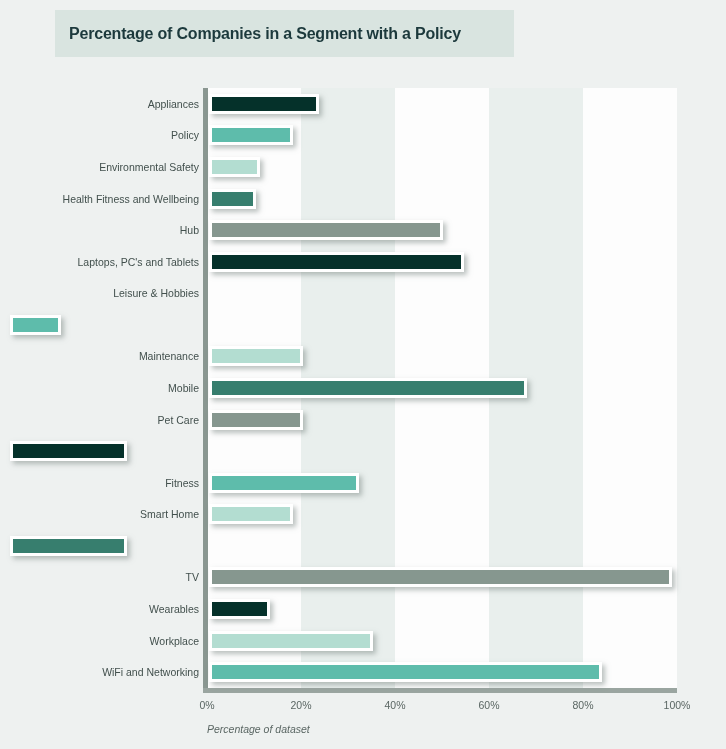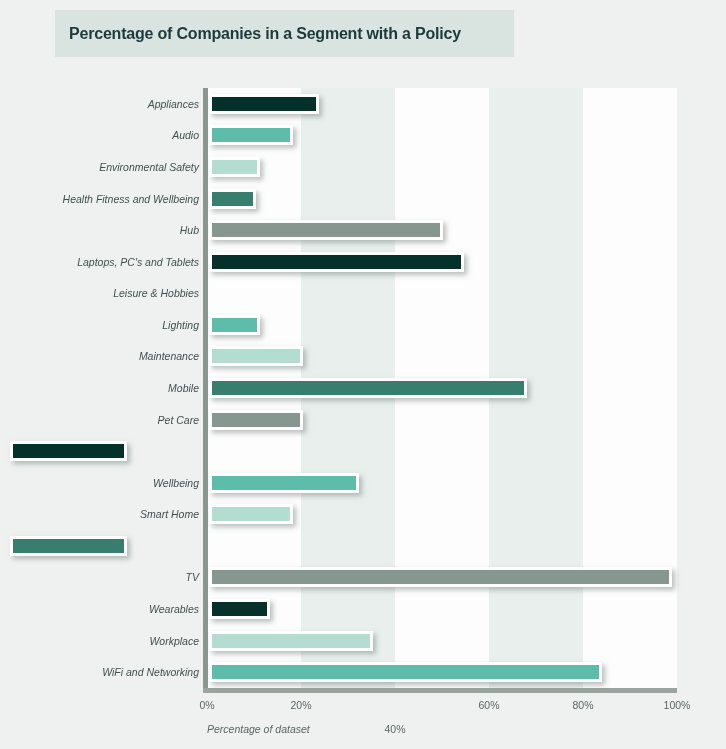--- a/index.html
+++ b/index.html
@@ -14,21 +14,21 @@
   }
   .title-box h1 {
     font-size:16px; font-weight:700; color:#1c393c; letter-spacing:-0.2px;
   }
   .plot-bands { position:absolute; left:207px; top:88px; width:470px; height:600px; display:flex; }
   .band { width:94px; height:100%; }
   .band.white { background:#fdfdfd; }
   .band.light { background:#e9efed; }
   .axis-y { position:absolute; left:203px; top:88px; width:5px; height:605px; background:#8a9791; }
   .axis-x { position:absolute; left:203px; top:688px; width:474px; height:5px; background:#9aa5a0; }
-  .rows { position:absolute; left:0; top:88px; width:726px; height:600px; display:flex; flex-direction:column;font-style:italic; }
+  .rows { position:absolute; left:0; top:88px; width:726px; height:600px; display:flex; flex-direction:column; }
   .row { display:flex; align-items:center; height:31.58px; }
   .row-label {
     width:199px; text-align:right; font-size:10.5px; color:#42504d;
     white-space:nowrap; flex:none;
   }
   .row-track { position:relative; margin-left:10px; width:470px; height:100%; flex:none;
     display:flex; align-items:center; }
   .bar {
     height:20px; border:3px solid #ffffff;
     box-shadow:3px 3px 5px rgba(120,132,128,0.5);
@@ -64,21 +64,21 @@
   <div class="axis-x"></div>
 
   <div class="rows" id="rows">
       <div class="row">
         <span class="row-label">Appliances</span>
         <div class="row-track">
           <div class="bar" style="width: 109.98px; background: rgb(5, 49, 42);"></div>
         </div>
       </div>
       <div class="row">
-        <span class="row-label">Audio</span>
+        <span class="row-label">Policy</span>
         <div class="row-track">
           <div class="bar" style="width: 84.24px; background: rgb(94, 188, 171);"></div>
         </div>
       </div>
       <div class="row">
         <span class="row-label">Environmental Safety</span>
         <div class="row-track">
           <div class="bar" style="width: 51.48px; background: rgb(179, 221, 209);"></div>
         </div>
       </div>
@@ -98,21 +98,20 @@
         <span class="row-label">Laptops, PC's and Tablets</span>
         <div class="row-track">
           <div class="bar" style="width: 255.06px; background: rgb(5, 49, 42);"></div>
         </div>
       </div>
       <div class="row">
         <span class="row-label">Leisure &amp; Hobbies</span>
         <div class="row-track"></div>
       </div>
       <div class="row">
-        <span class="row-label">Lighting</span>
         <div class="row-track">
           <div class="bar" style="width: 51.48px; background: rgb(94, 188, 171);"></div>
         </div>
       </div>
       <div class="row">
         <span class="row-label">Maintenance</span>
         <div class="row-track">
           <div class="bar" style="width: 93.6px; background: rgb(179, 221, 209);"></div>
         </div>
       </div>
@@ -127,21 +126,21 @@
         <div class="row-track">
           <div class="bar" style="width: 93.6px; background: rgb(134, 151, 143);"></div>
         </div>
       </div>
       <div class="row">
         <div class="row-track">
           <div class="bar" style="width: 117px; background: rgb(5, 49, 42);"></div>
         </div>
       </div>
       <div class="row">
-        <span class="row-label">Wellbeing</span>
+        <span class="row-label">Fitness</span>
         <div class="row-track">
           <div class="bar" style="width: 149.76px; background: rgb(94, 188, 171);"></div>
         </div>
       </div>
       <div class="row">
         <span class="row-label">Smart Home</span>
         <div class="row-track">
           <div class="bar" style="width: 84.24px; background: rgb(179, 221, 209);"></div>
         </div>
       </div>
@@ -172,21 +171,21 @@
         <span class="row-label">WiFi and Networking</span>
         <div class="row-track">
           <div class="bar" style="width: 393.12px; background: rgb(94, 188, 171);"></div>
         </div>
       </div>
     </div>
 
   <div class="ticks" id="ticks">
       <span class="tick" style="left: 207px;">0%</span>
       <span class="tick" style="left: 301px;">20%</span>
-      <span class="tick" style="left: 395px; margin-top: 24px;">40%</span>
+      <span class="tick" style="left: 395px;">40%</span>
       <span class="tick" style="left: 489px;">60%</span>
       <span class="tick" style="left: 583px;">80%</span>
       <span class="tick" style="left: 677px;">100%</span>
     </div>
 
   <div class="caption">Percentage of dataset</div>
 
 </div>
 
 </body></html>

